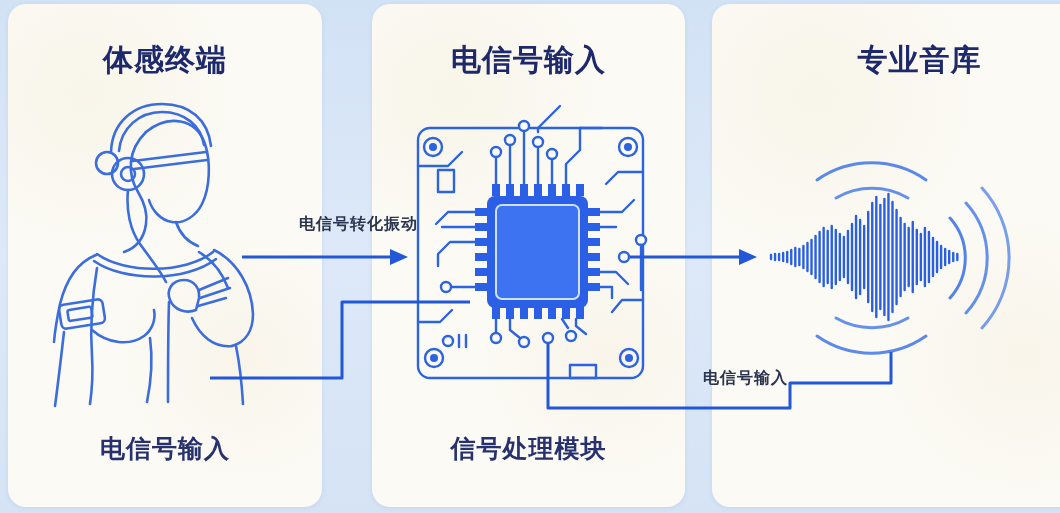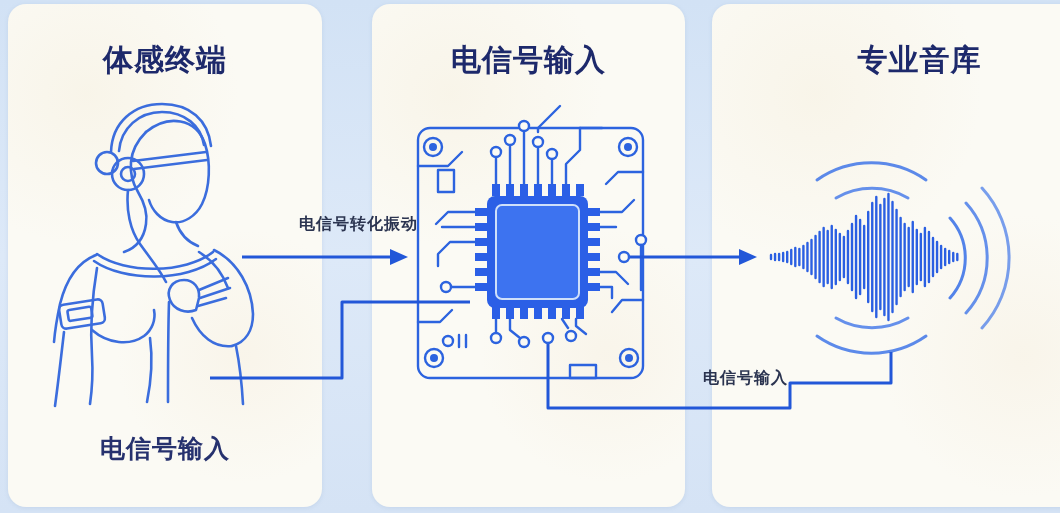--- a/index.html
+++ b/index.html
@@ -48,20 +48,21 @@
 
 <div class="stage">
 
   <div class="panel panel-left">
     <div class="panel-title">体感终端</div>
     <div class="panel-caption">电信号输入</div>
   </div>
 
   <div class="panel panel-mid">
     <div class="panel-title">电信号输入</div>
+    <div class="panel-caption">信号处理模块</div>
   </div>
 
   <div class="panel panel-right">
     <div class="panel-title">专业音库</div>
   </div>
 
   <svg class="overlay" width="1060" height="513" viewBox="0 0 1060 513">
 
     <g>
 

